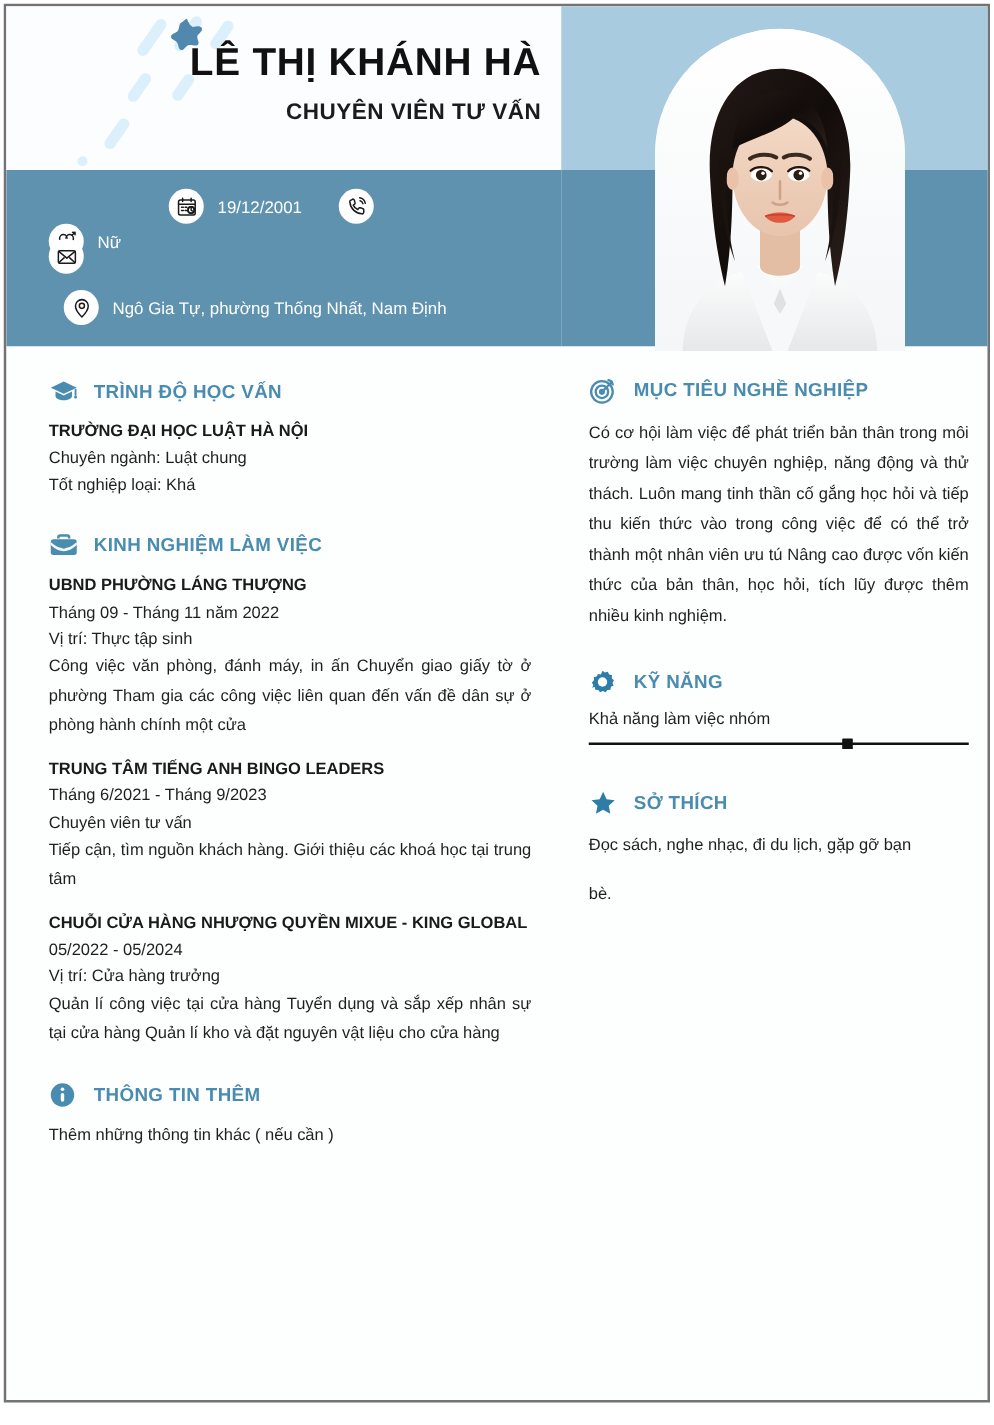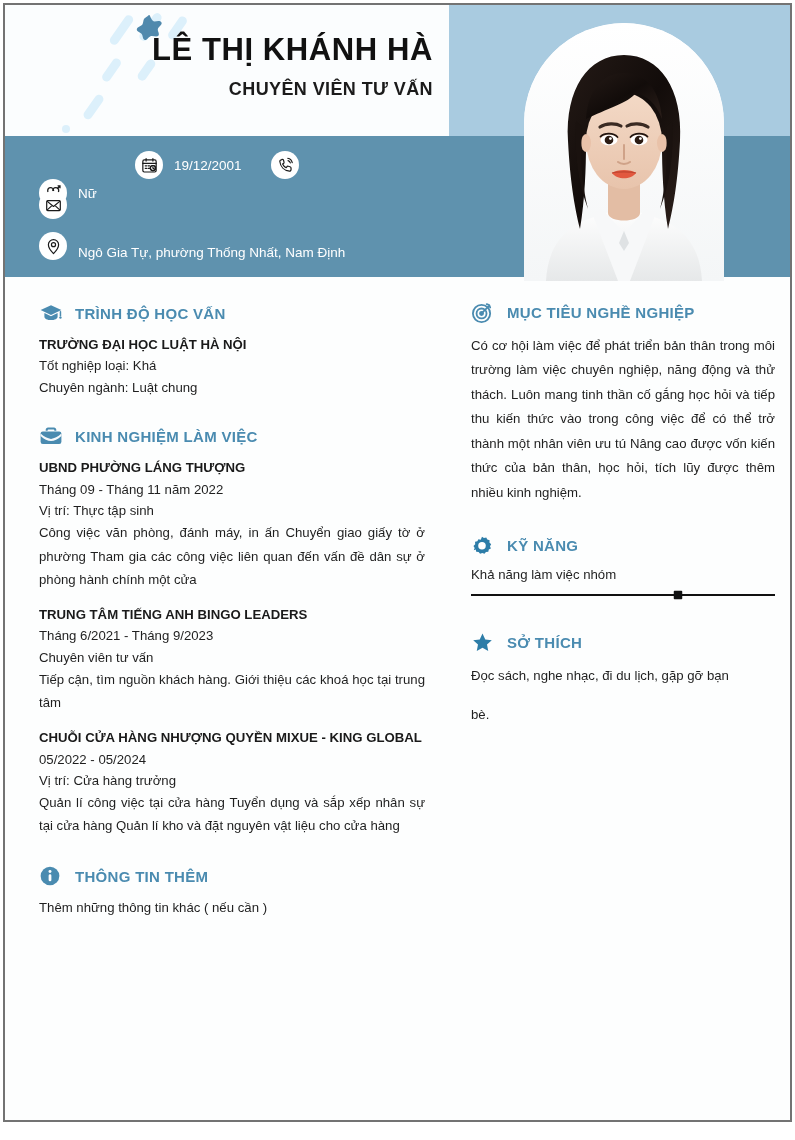--- a/index.html
+++ b/index.html
@@ -313,21 +313,21 @@
       <span class="cicon">
         <svg width="17" height="17" viewBox="0 0 24 24" fill="none" stroke="#1a1a1a" stroke-width="1.7">
           <rect x="2.4" y="5.2" width="19.2" height="14" rx="1.4"></rect>
           <path d="M2.8 5.8l9.2 7.6 9.2-7.6" stroke-linejoin="round"></path>
           <path d="M2.8 18.6l6.6-6M21.2 18.6l-6.6-6" stroke-linejoin="round"></path>
         </svg>
       </span>
       <span class="ctext"></span>
     </div>
 
-    <div class="contact-row" style="left:34px; top:96px;align-items:flex-end;">
+    <div class="contact-row" style="left:46px; top:96px;">
       <span class="cicon">
         <svg width="17" height="17" viewBox="0 0 24 24" fill="none" stroke="#1a1a1a" stroke-width="1.7">
           <path d="M12 22s7.2-7.1 7.2-12.4A7.2 7.2 0 0 0 4.8 9.6C4.8 14.9 12 22 12 22z" stroke-linejoin="round"></path>
           <circle cx="12" cy="9.4" r="2.9"></circle>
         </svg>
       </span>
       <span class="ctext">Ngô Gia Tự, phường Thống Nhất, Nam Định</span>
     </div>
   </div>
   <div class="contact-band-right"></div>
@@ -406,22 +406,22 @@
             <path d="M12 4.2 1.6 9.1 12 14l10.4-4.9z"></path>
             <path d="M5.4 12.1v3.6c0 1.9 3 3.4 6.6 3.4s6.6-1.5 6.6-3.4v-3.6L12 15.3z"></path>
             <rect x="20.7" y="10" width="1.5" height="5.6" rx="0.7"></rect>
             <circle cx="21.45" cy="16.6" r="1.2"></circle>
           </svg>
         </span>
         <span class="sec-title">TRÌNH ĐỘ HỌC VẤN</span>
       </div>
       <div class="entry">
         <div class="entry-title">TRƯỜNG ĐẠI HỌC LUẬT HÀ NỘI</div>
+        <div class="entry-line">Chuyên ngành: Luật chung</div>
         <div class="entry-line">Tốt nghiệp loại: Khá</div>
-        <div class="entry-line">Chuyên ngành: Luật chung</div>
       </div>
     </div>
 
     <div class="sec-gap-exp">
       <div class="sec-head">
         <span class="sec-ico">
           <svg width="24" height="24" viewBox="0 0 24 24" fill="#4a8bb0">
             <path d="M9 3.4h6c1.3 0 2.3 1 2.3 2.3v1.1h-2V6c0-.3-.3-.6-.6-.6H9.3c-.3 0-.6.3-.6.6v.8h-2V5.7c0-1.3 1-2.3 2.3-2.3z"></path>
             <rect x="1.6" y="7.4" width="20.8" height="12.6" rx="2.2"></rect>
             <path d="M1.6 9.6c3.6 3.4 7 5 10.4 5s6.8-1.6 10.4-5v2.4c-3.6 3.4-7 5-10.4 5s-6.8-1.6-10.4-5z" fill="#ffffff" opacity="0.95"></path>

